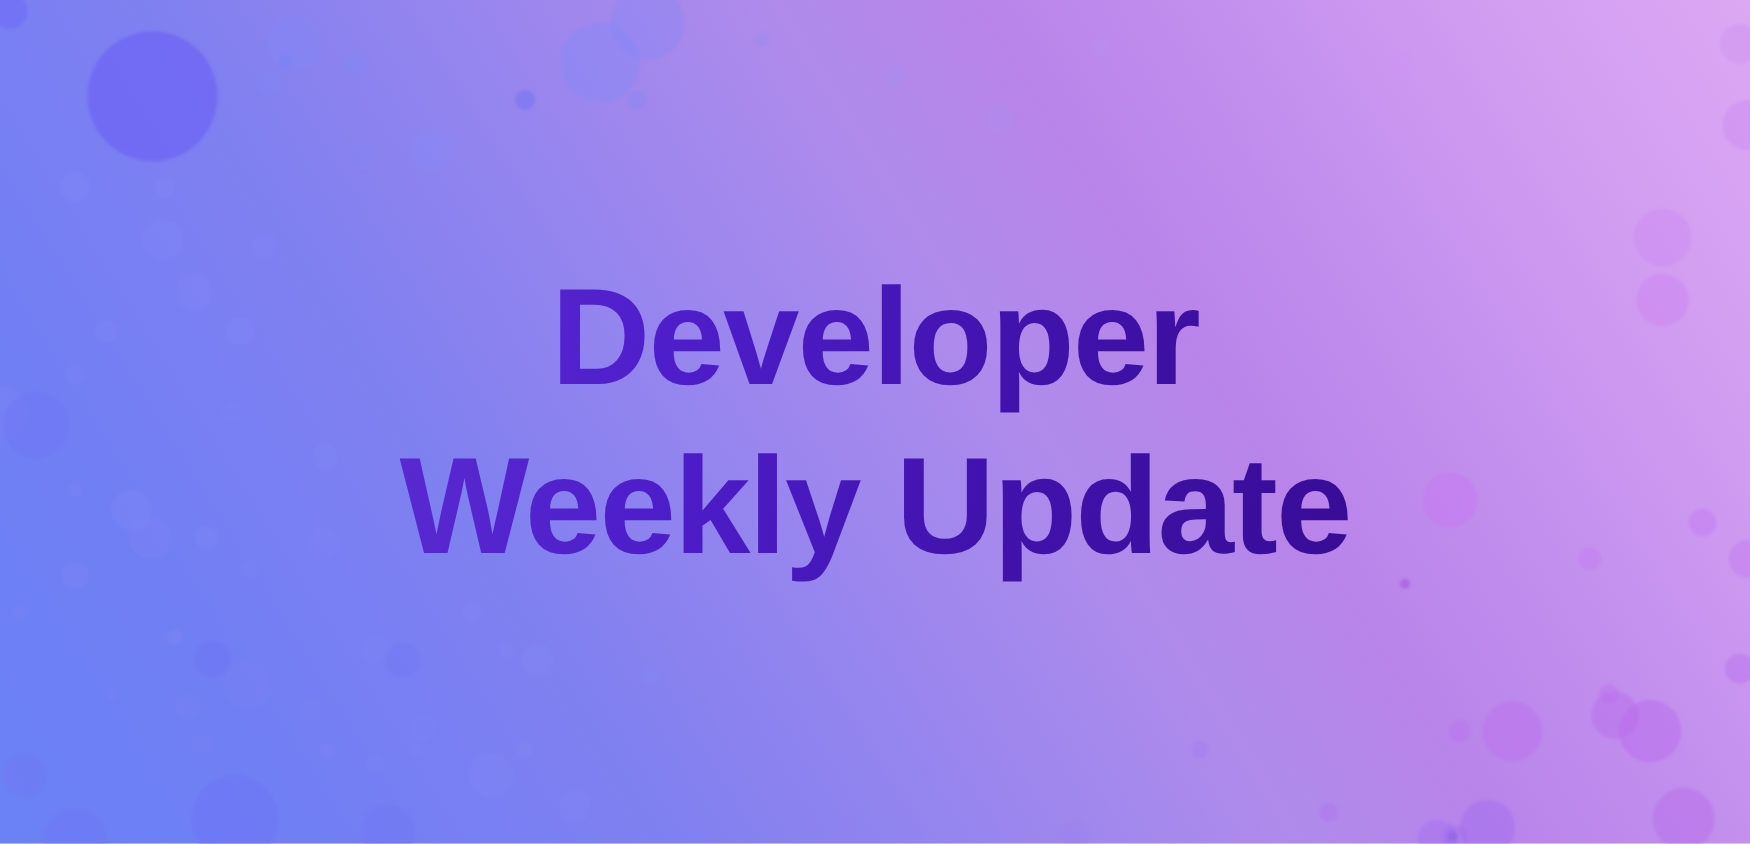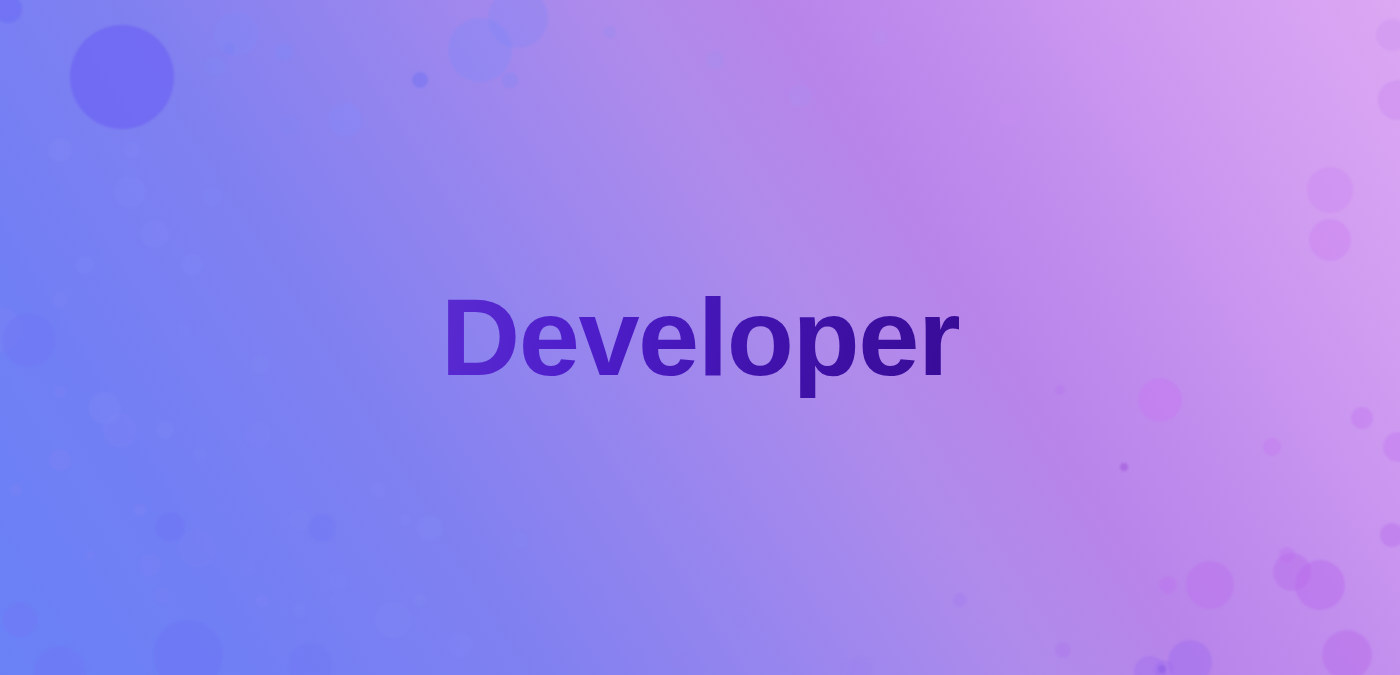--- a/index.html
+++ b/index.html
@@ -178,16 +178,17 @@
         <circle cx="640" cy="580" r="5" fill="#8E83EF" fill-opacity="0.28"></circle>
         <circle cx="590" cy="510" r="9" fill="#8C84EF" fill-opacity="0.25"></circle>
         <circle cx="680" cy="660" r="10" fill="#9080ED" fill-opacity="0.25"></circle>
         <circle cx="860" cy="668" r="12" fill="#9A7BEE" fill-opacity="0.25"></circle>
       </g>
   </svg>
 
   <div class="content">
     <h1 class="headline">
       <span class="headline-line">Developer</span>
+      <span class="headline-line">Weekly Update</span>
     </h1>
   </div>
 
 </div>
 
 </body></html>

